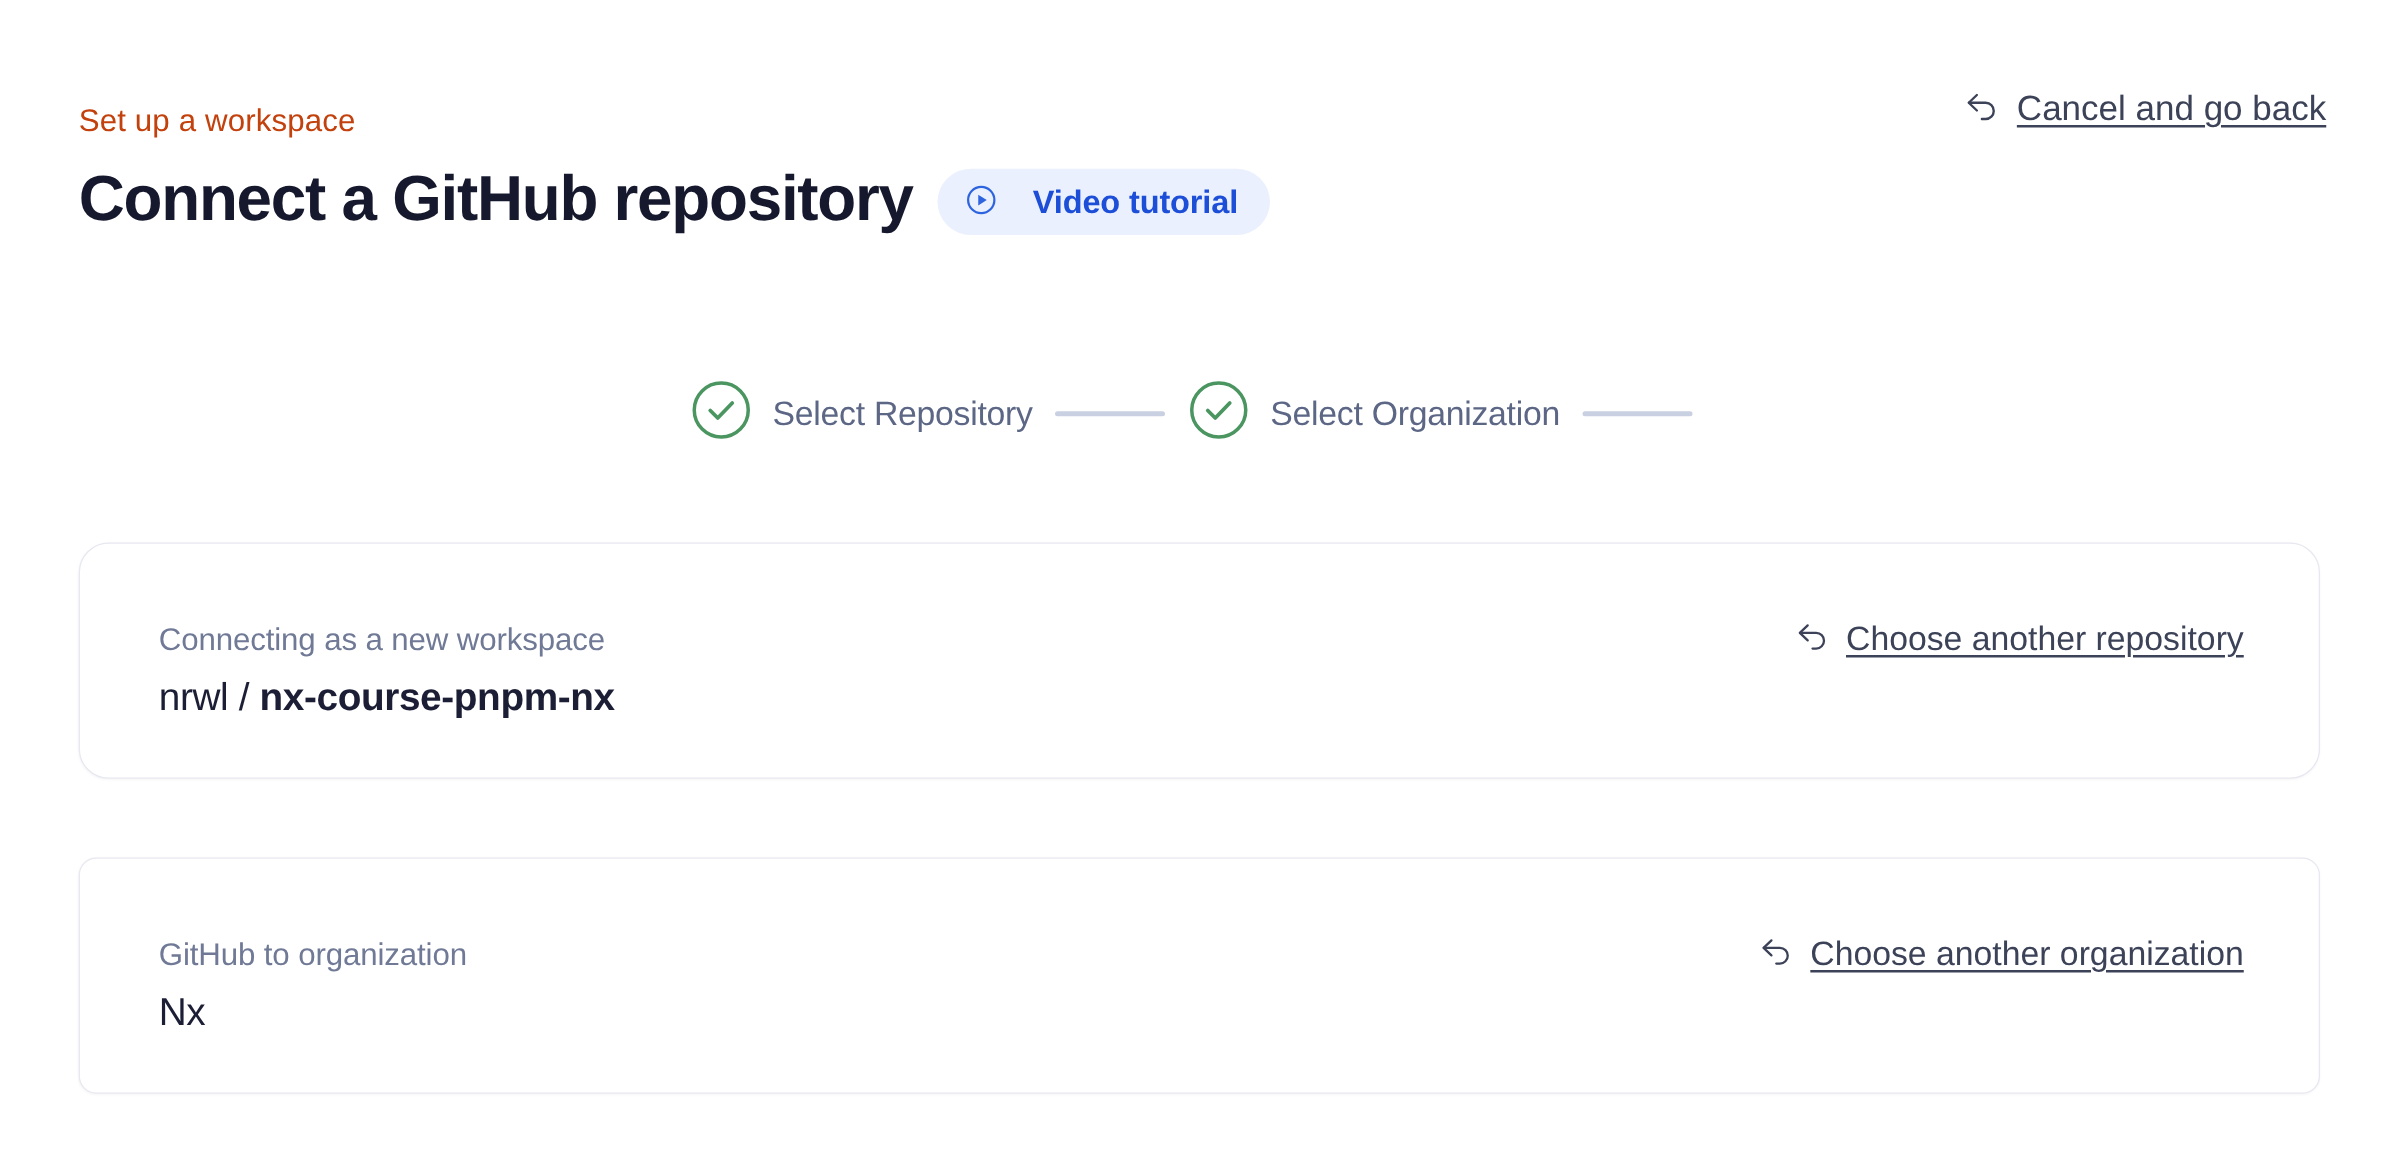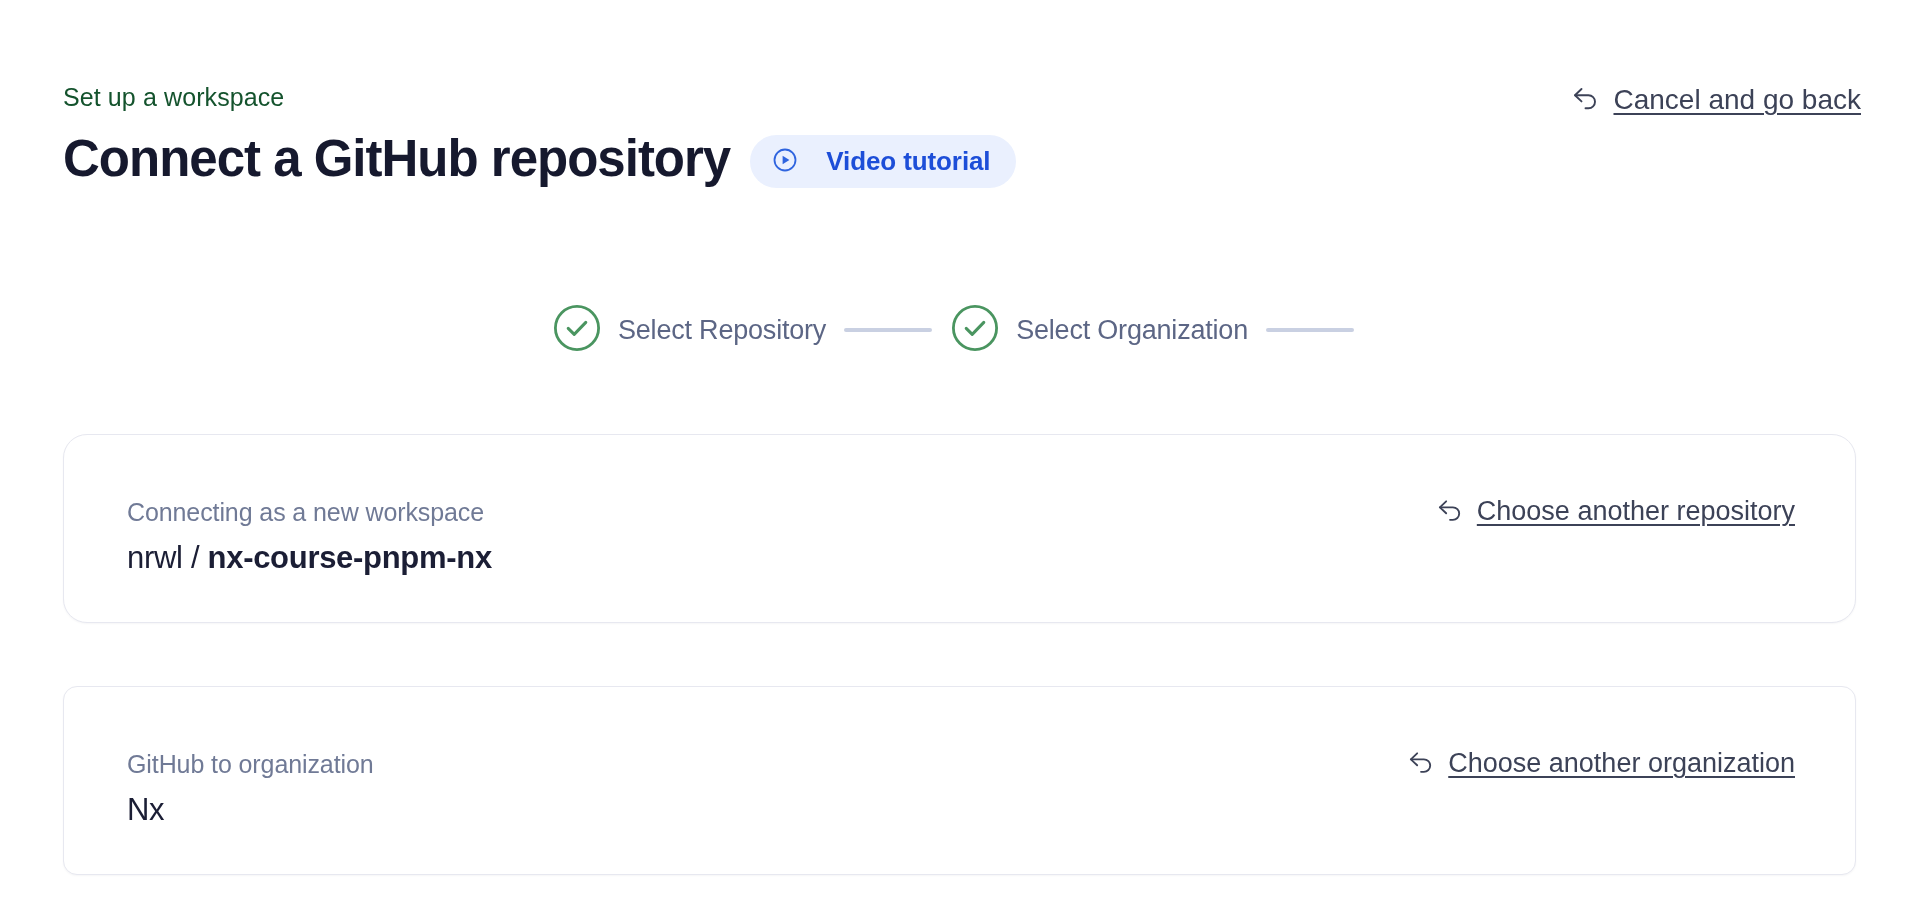--- a/index.html
+++ b/index.html
@@ -25,21 +25,21 @@
     position: absolute;
     left: 63px;
     top: 82px;
     right: 63px;
     height: 110px;
   }
 
   .eyebrow {
     font-size: 25px;
     line-height: 30px;
-    color: #14532d;
+    color: #c2410c;
     font-weight: 400;
     letter-spacing: 0.1px;
   }
 
   .title-row {
     display: flex;
     align-items: flex-start;
     gap: 20px;
     margin-top: 17px;
   }
@@ -73,21 +73,21 @@
     white-space: nowrap;
     margin-left: 16px;
   }
 
   .play-icon { display: block; }
 
   
   .cancel-link {
     position: absolute;
     right: 63px;
-    top: 83px;
+    top: 70px;
     display: inline-flex;
     align-items: center;
     gap: 12px;
     cursor: pointer;
     text-decoration: none;
   }
   .cancel-link .ltext {
     font-size: 28px;
     line-height: 34px;
     color: #3c4257;

